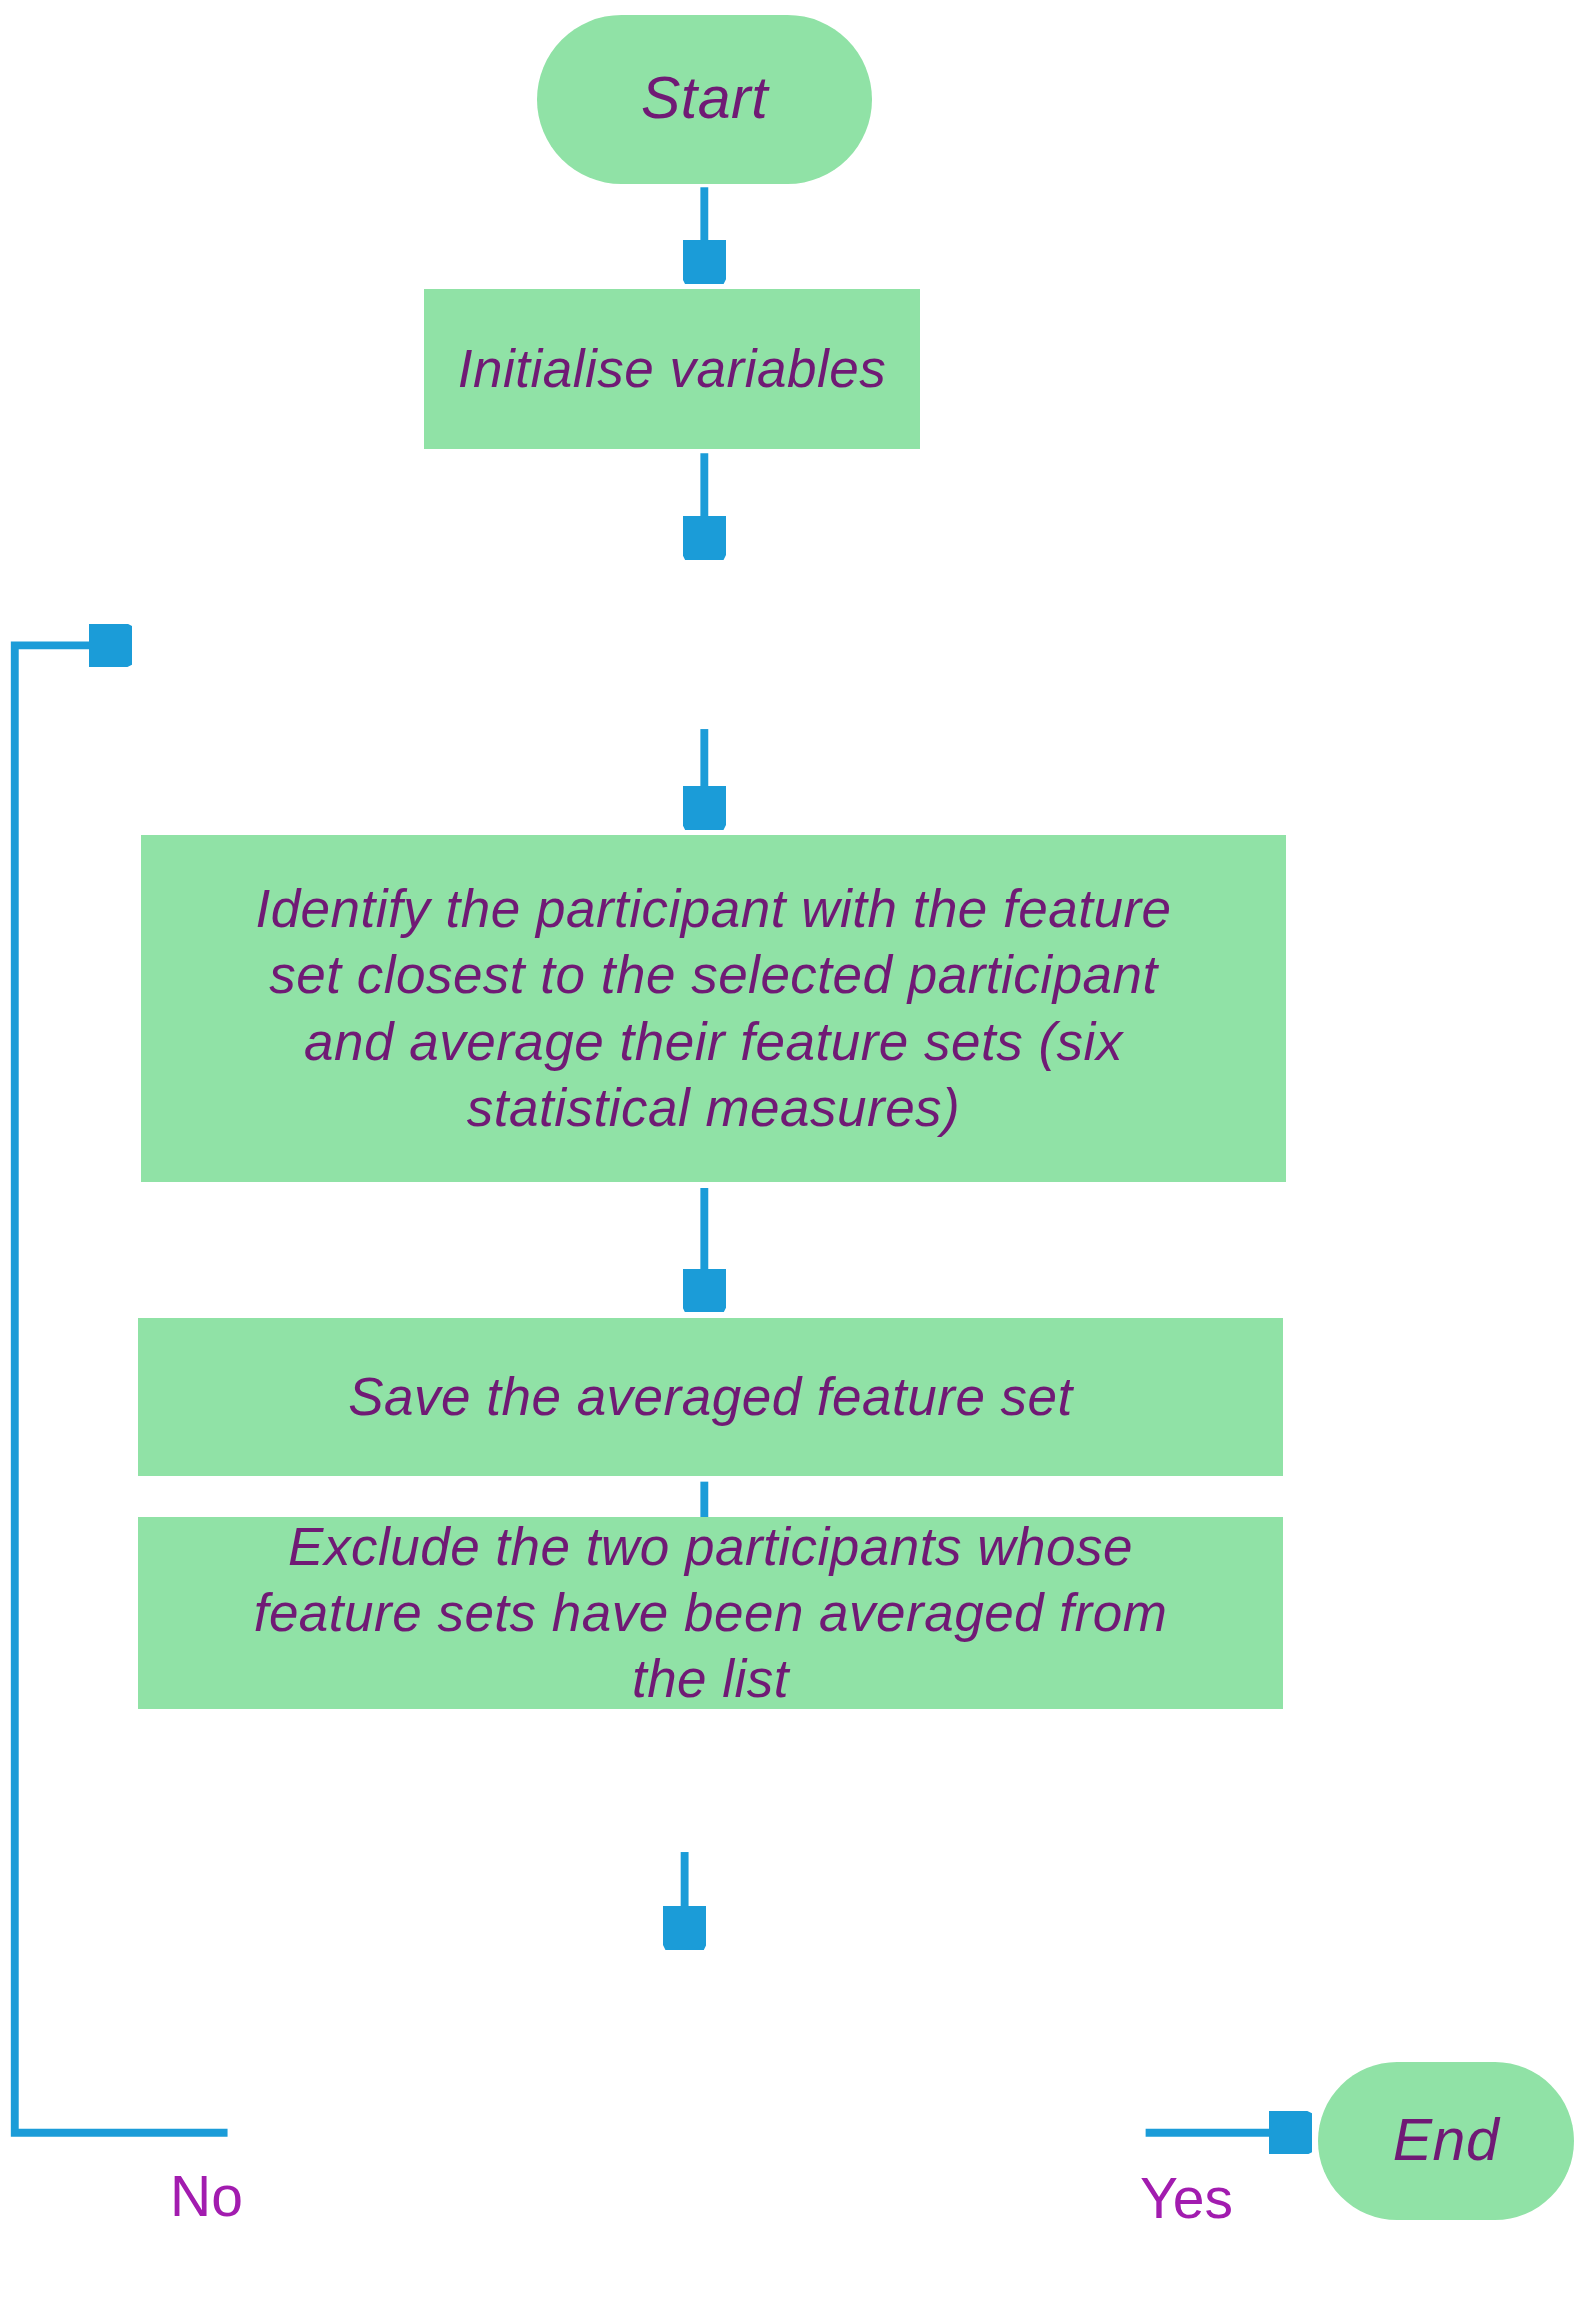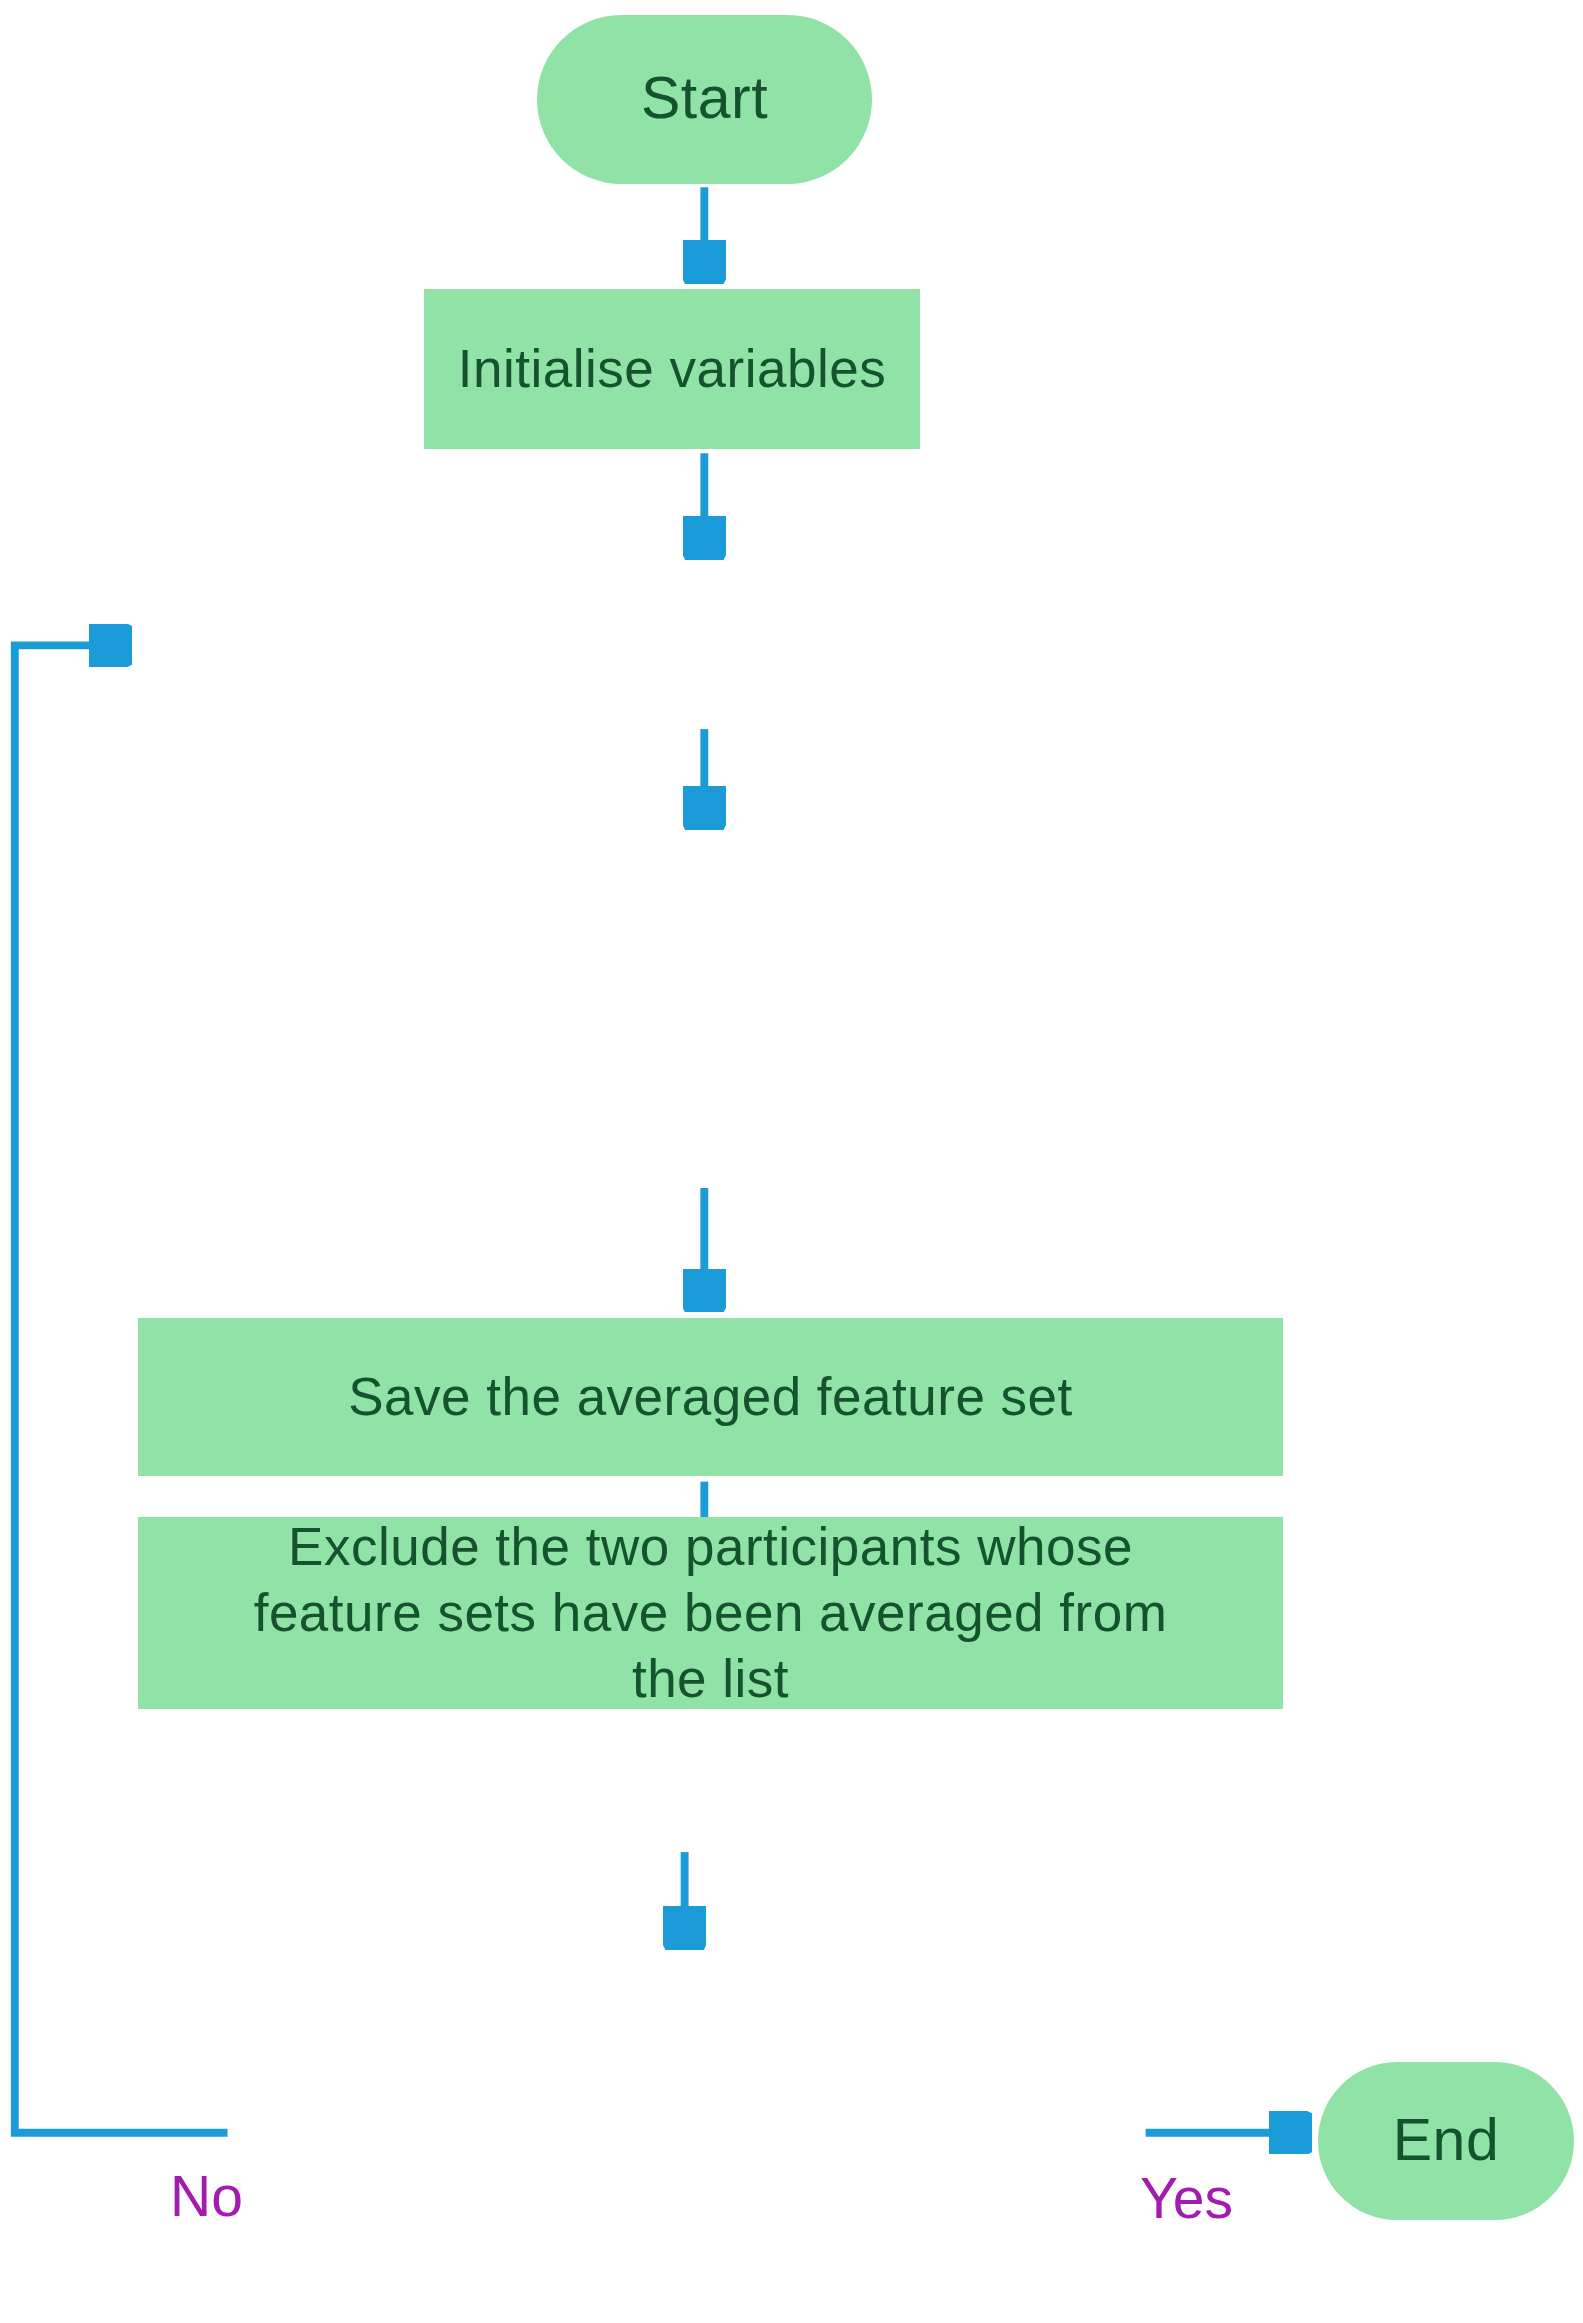--- a/index.html
+++ b/index.html
@@ -16,21 +16,22 @@
     overflow: hidden;
     color: #000000;
   }
   .node {
     position: absolute;
     background: #90E2A6;
     display: flex;
     align-items: center;
     justify-content: center;
     text-align: center;
-    color: #14532d;
+    color: #701a75;
+    font-style: italic;
   }
   .terminator { border-radius: 85px; }
   .process    { border-radius: 0; }
   .diamond    {
     clip-path: polygon(50% 0, 100% 50%, 50% 100%, 0 50%);
   }
   .node-label {
     font-size: 53px;
     line-height: 1.25;
     letter-spacing: 0.5px;
@@ -83,20 +84,23 @@
 
   <div class="node terminator" style="left:537px; top:14.8px; width:335px; height:169px;">
     <span class="node-label">Start</span>
   </div>
 
   <div class="node process" style="left:424px; top:289px; width:496px; height:160px;">
     <span class="node-label">Initialise variables</span>
   </div>
 
 
+  <div class="node process w-identify" style="left:141px; top:835px; width:1145px; height:347px;">
+    <span class="node-label">Identify the participant with the feature set closest to the selected participant and average their feature sets (six statistical measures)</span>
+  </div>
 
   <div class="node process" style="left:138px; top:1318px; width:1145px; height:158px;">
     <span class="node-label">Save the averaged feature set</span>
   </div>
 
   <div class="node process w-exclude" style="left:138px; top:1517px; width:1145px; height:192px;">
     <span class="node-label">Exclude the two participants whose feature sets have been averaged from the list</span>
   </div>
 
 

